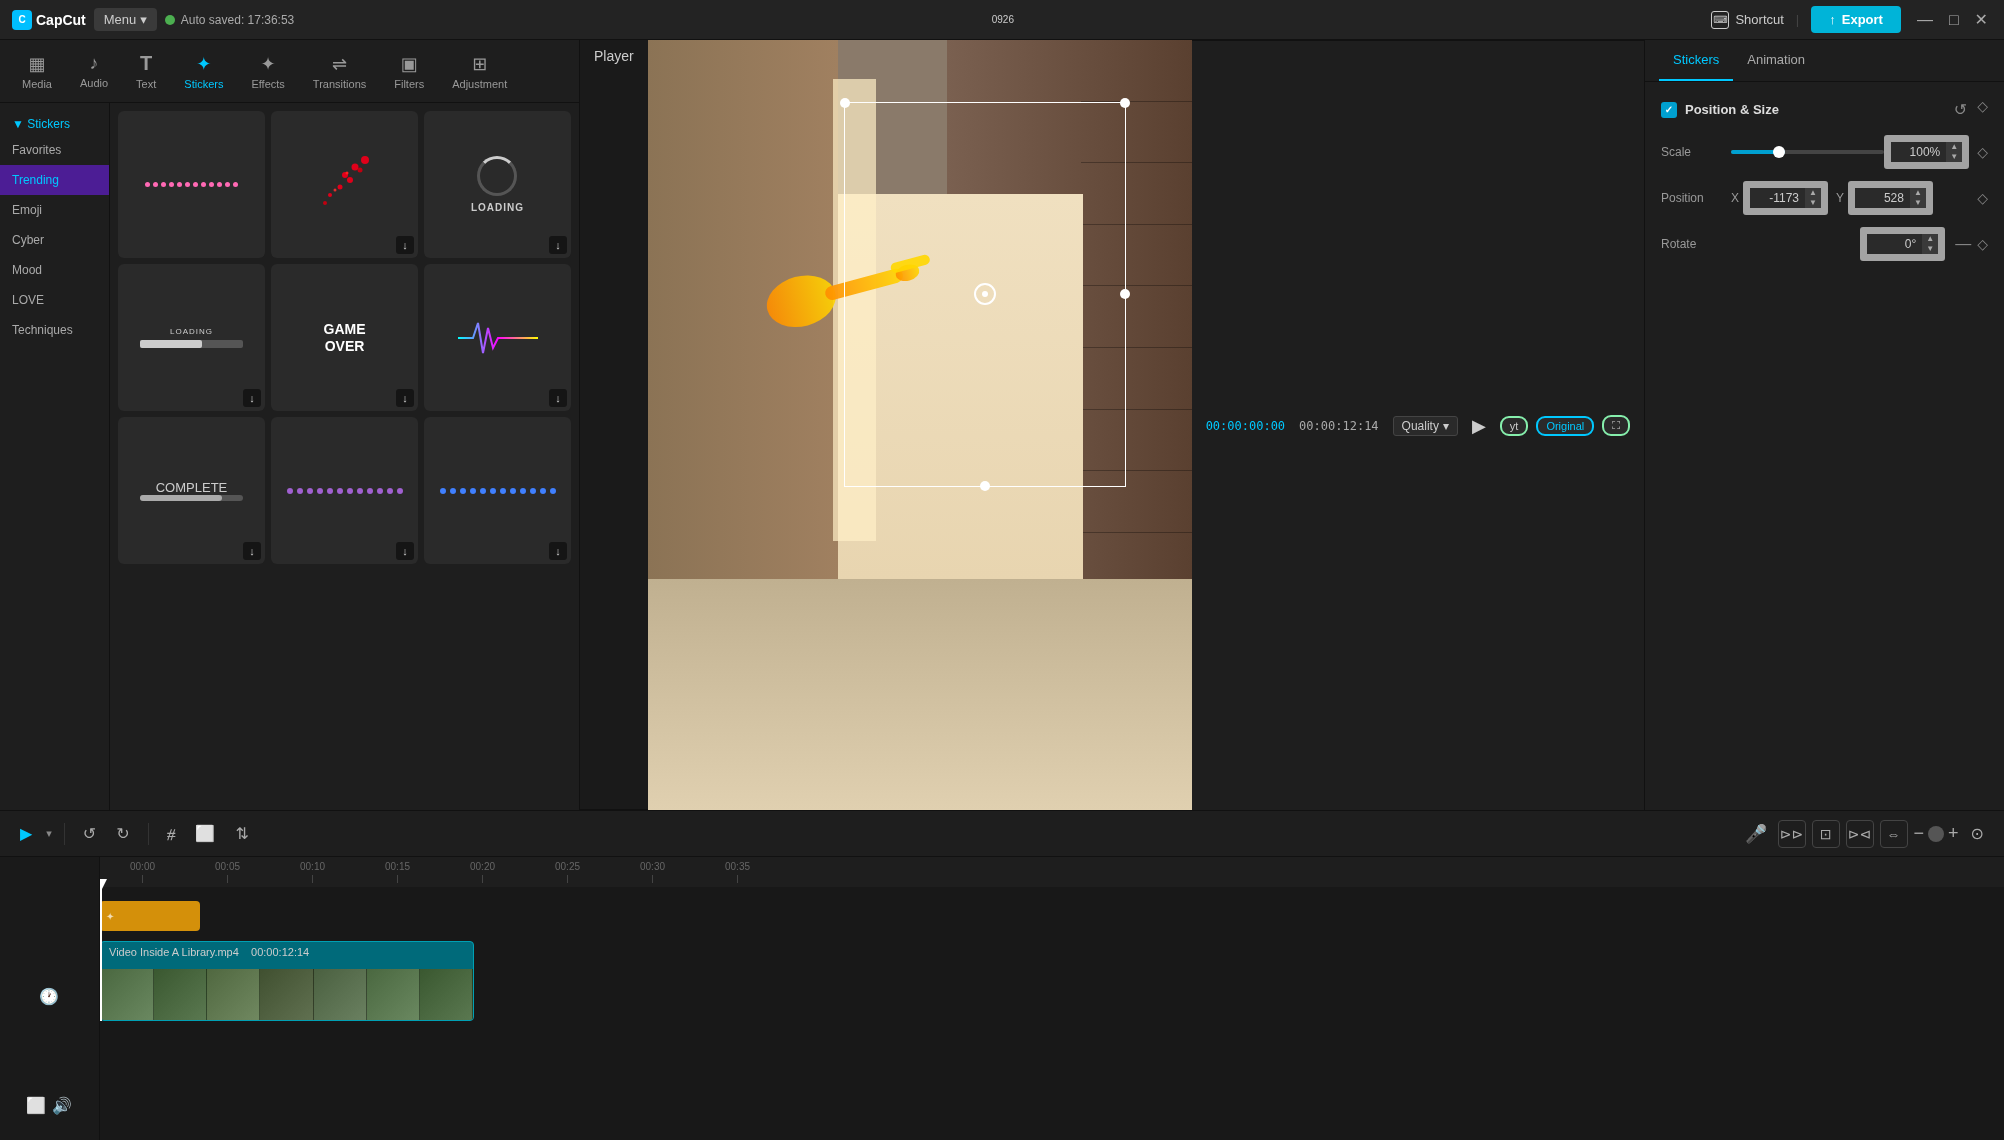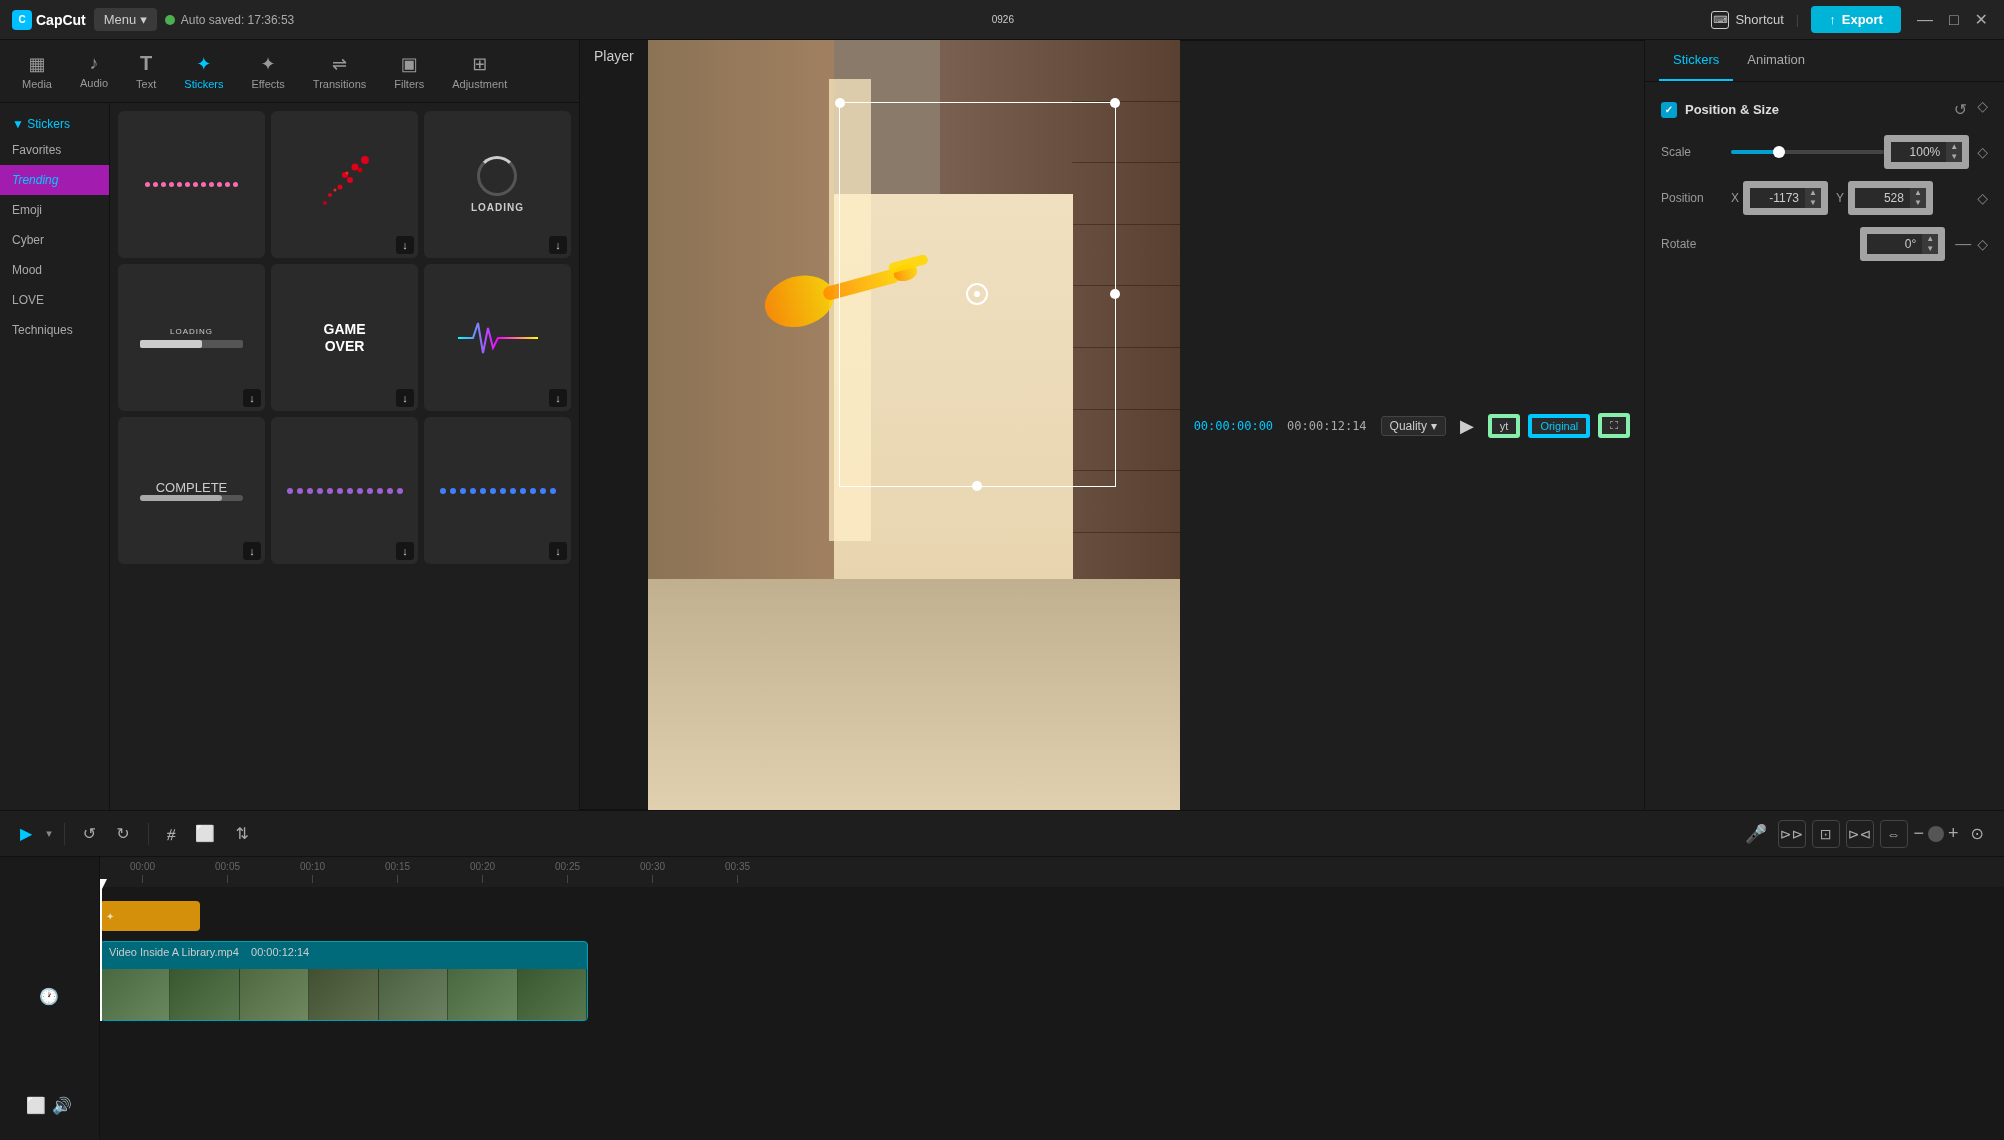--- a/index.html
+++ b/index.html
@@ -196,22 +196,21 @@
       cursor: pointer;
     }
     .nav-item {
       padding: 8px 12px;
       font-size: 12px;
       color: #aaa;
       cursor: pointer;
     }
     .nav-item:hover, .nav-item.active {
       color: #00c8ff;
-      background: #a21caf;
-      font-style: italic;
+      background: #4c1d95;
     }
 
     
     .stickers-grid {
       flex: 1;
       padding: 8px;
       overflow-y: auto;
       display: grid;
       grid-template-columns: repeat(3, 1fr);
       gap: 6px;
@@ -522,24 +521,24 @@
       cursor: pointer;
     }
     .player-controls-right {
       margin-left: auto;
       display: flex;
       align-items: center;
       gap: 8px;
     }
     .ctrl-btn {
       background: #2a2a2a;
-      border: 4px solid #86efac;
+      border: 2px solid #86efac;
       color: #ccc;
       padding: 2px 8px;
-      border-radius: 3px;
+      border-radius: 9px;
       font-size: 11px;
       cursor: pointer;
     }
     .ctrl-btn.active {
       color: #00c8ff;
       border-color: #00c8ff;
     }
 
     
     .right-panel {
@@ -877,21 +876,21 @@
     .video-track {
       height: 80px;
       position: relative;
       margin-top: 4px;
     }
     .video-clip {
       position: absolute;
       left: 0;
       top: 0;
       height: 100%;
-      width: 488px;
+      width: 374px;
       background: #006a7a;
       border-radius: 4px;
       overflow: hidden;
       border: 1px solid #00a0b4;
     }
     .video-clip-header {
       position: absolute;
       top: 4px;
       left: 8px;
       font-size: 11px;

